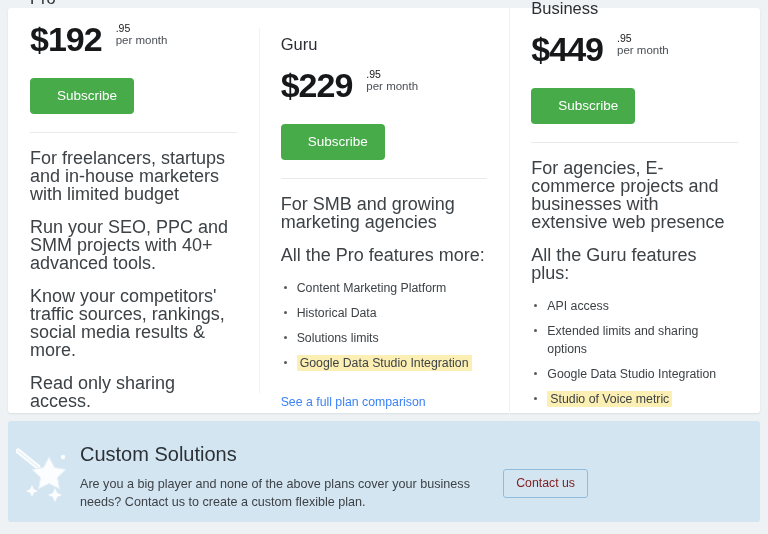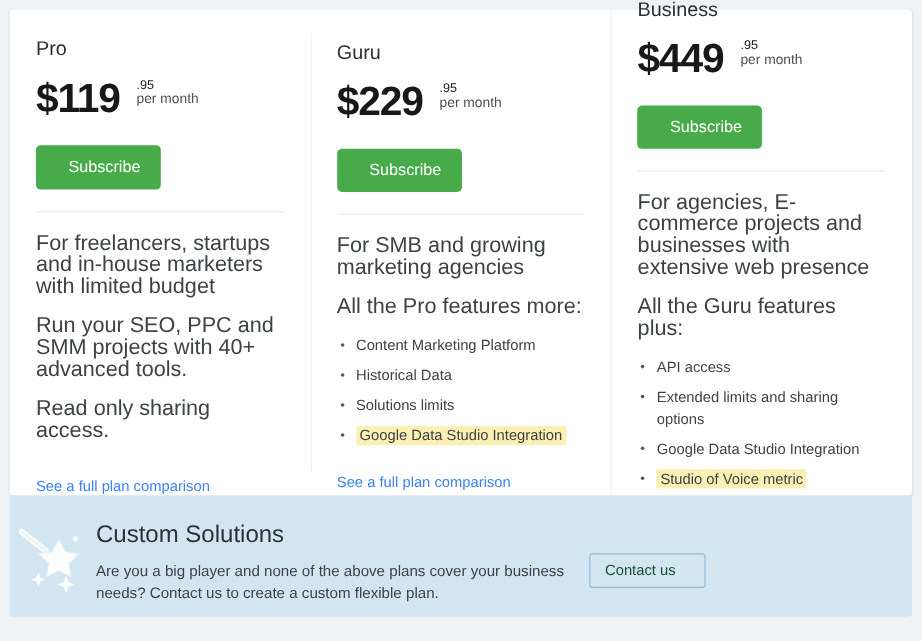--- a/index.html
+++ b/index.html
@@ -153,20 +153,21 @@
     font-size: 12.3px;
     line-height: 18px;
     color: #3b82f6;
     text-decoration: none;
     margin-top: 14px;
     cursor: pointer;
   }
 
   
   .custom-banner {
+    margin-top: 8px;
     background: #d4e5f2;
     border-radius: 3px;
     height: 101px;
     box-sizing: border-box;
     position: relative;
     padding: 20px 24px 0 72px;
     overflow: hidden;
   }
 
   .wand-icon {
@@ -193,48 +194,49 @@
     max-width: 400px;
   }
 
   .contact-btn {
     position: absolute;
     right: 172px;
     top: 48px;
     background: transparent;
     border: 1px solid #8fbcdc;
     border-radius: 3px;
-    color: #14532d;
+    color: #7f1d1d;
     font-size: 12.3px;
     font-family: inherit;
-    padding: 7px 24px 8px 12px;
+    padding: 7px 12px 8px 12px;
     cursor: pointer;
     line-height: 1;
   }
 </style>
 </head>
 <body>
 
 <div class="page">
 
   <div class="plans-card">
 
     <div class="plan-col">
       <h2 class="plan-name">Pro</h2>
       <div class="price-row">
-        <span class="price-main">$119</span>
+        <span class="price-main">$192</span>
         <span class="price-side">
           <span class="price-cents">.95</span>
           <span class="price-period">per month</span>
         </span>
       </div>
       <button class="subscribe-btn">Subscribe</button>
       <div class="col-divider"></div>
       <p class="plan-desc">For freelancers, startups and in-house marketers with limited budget</p>
       <p class="plan-desc">Run your SEO, PPC and SMM projects with 40+ advanced tools.</p>
+      <p class="plan-desc">Know your competitors' traffic sources, rankings, social media results &amp; more.</p>
       <p class="plan-desc">Read only sharing access.</p>
       <a class="plan-link">See a full plan comparison</a>
     </div>
 
     <div class="plan-col">
       <h2 class="plan-name">Guru</h2>
       <div class="price-row">
         <span class="price-main">$229</span>
         <span class="price-side">
           <span class="price-cents">.95</span>

